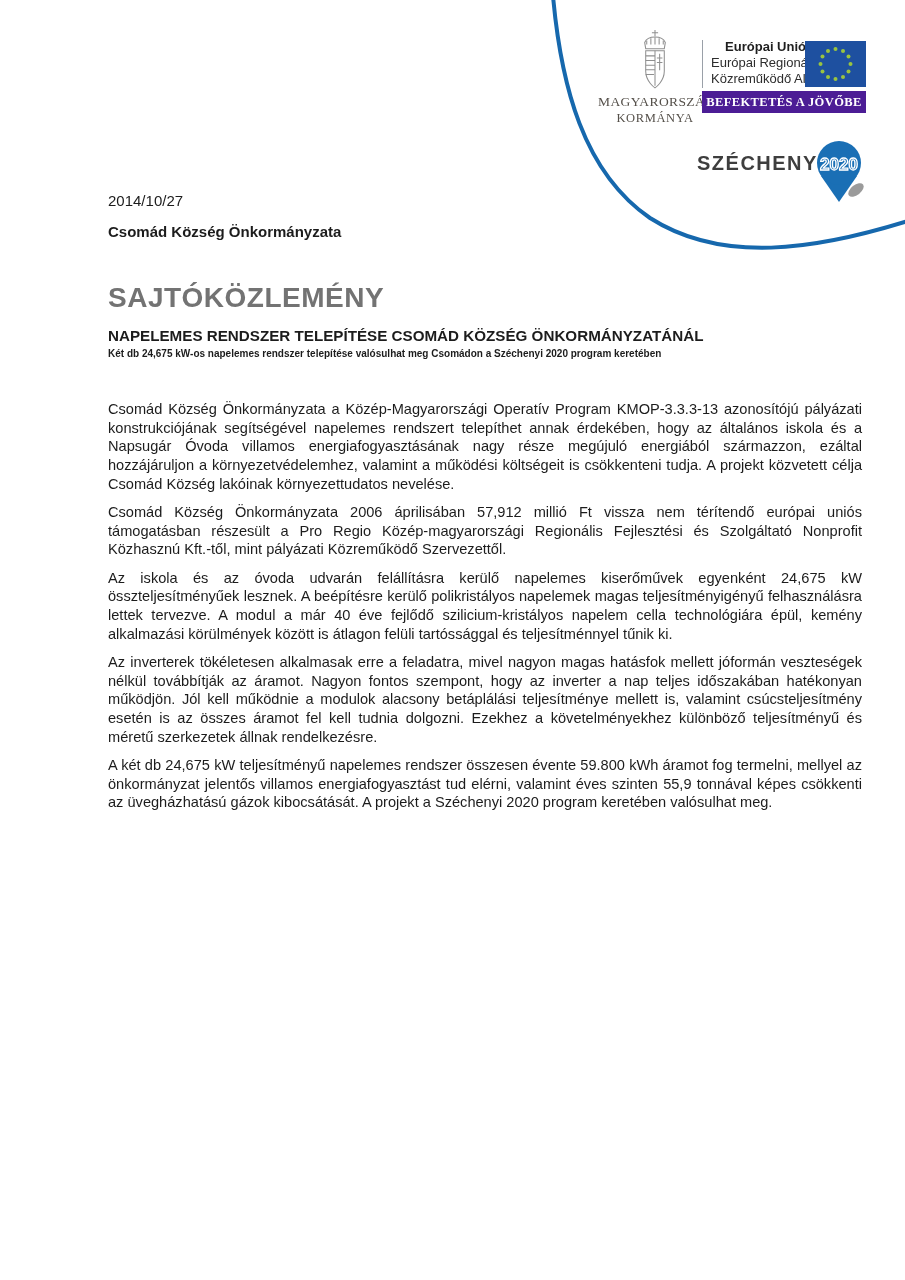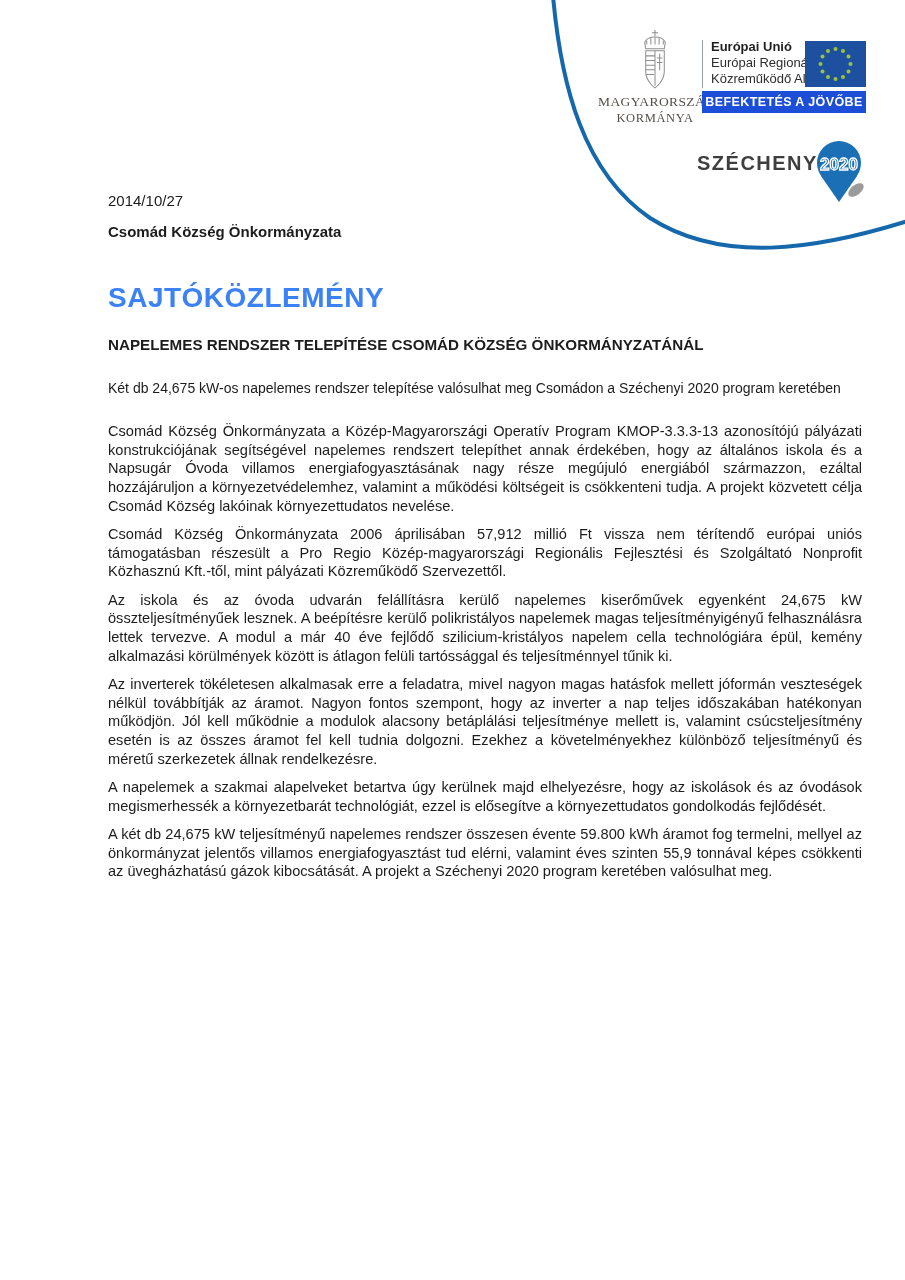--- a/index.html
+++ b/index.html
@@ -14,45 +14,45 @@
   
   .curve{position:absolute;top:0;left:0;pointer-events:none;}
 
   
   .gov-logo{position:absolute;left:598px;top:28px;width:114px;text-align:center;color:#55504a;}
   .gov-crest{display:block;margin:0 auto;}
   .gov-line1{font-family:"Liberation Serif", serif;font-size:13.5px;letter-spacing:0.4px;margin-top:2px;}
   .gov-line2{font-family:"Liberation Serif", serif;font-size:12.5px;letter-spacing:0.6px;margin-top:1px;}
 
   
-  .eu-block{position:absolute;left:702px;top:38px;width:188px;height:50px;}
+  .eu-block{position:absolute;left:702px;top:38px;width:188px;height:50px;text-align:center;}
   .eu-divider{position:absolute;left:0;top:2px;width:1px;height:48px;background:#9aa0a8;}
   .eu-text{position:absolute;left:9px;top:1px;font-size:13px;line-height:16px;color:#2d2d2d;}
   .eu-l1{font-weight:bold;color:#1f1f1f;}
   .eu-flag{position:absolute;left:103px;top:3px;}
 
   .banner{
     position:absolute;left:702px;top:91px;width:164px;height:22px;
-    background:#1d4ed8;color:#ffffff;font-weight:bold;font-size:12.5px;
-    letter-spacing:0.4px;text-align:center;line-height:23px;
+    background:#4c1d95;color:#ffffff;font-weight:bold;font-size:12.5px;
+    letter-spacing:0.4px;text-align:center;line-height:23px;font-family:Liberation Serif, serif;
   }
 
   
   .szechenyi{position:absolute;left:697px;top:152px;}
   .sz-word{font-size:20px;font-weight:bold;color:#3e3e3e;letter-spacing:1.5px;}
   .sz-pin{position:absolute;left:112px;top:-12px;}
 
   
   .content{padding:192px 43px 0 108px;}
   .date{font-size:15px;}
   .org{margin-top:14px;font-weight:bold;font-size:15px;}
-  .title{margin:42px 0 0 0;font-size:28px;font-weight:bold;color:#3b82f6;letter-spacing:0.5px;}
-  .subtitle{margin:22px 0 0 0;font-size:15.2px;font-weight:bold;}
-  .lead{margin:26px 0 0 0;font-size:14px;line-height:19px;font-weight:normal;text-align:justify;}
-  .body-text{margin-top:24px;}
+  .title{margin:42px 0 0 0;font-size:28px;font-weight:bold;color:#737373;letter-spacing:0.5px;}
+  .subtitle{margin:13px 0 0 0;font-size:15.2px;font-weight:bold;}
+  .lead{margin:0 0 0 0;font-size:10px;line-height:19px;font-weight:bold;text-align:justify;}
+  .body-text{margin-top:37px;}
   .body-text p{margin:9.5px 0;font-size:14.6px;line-height:18.7px;text-align:justify;}
 </style>
 </head>
 <body>
 
 <div class="page">
 
   <svg class="curve" width="905" height="280" viewBox="0 0 905 280">
     <path d="M 553,-4 C 561,85 583,172 650,218 C 722,264 815,250 908,221" fill="none" stroke="#1668ad" stroke-width="4"></path>
   </svg>
@@ -115,18 +115,17 @@
     <div class="date">2014/10/27</div>
     <div class="org">Csomád Község Önkormányzata</div>
     <h1 class="title">SAJTÓKÖZLEMÉNY</h1>
     <h2 class="subtitle">NAPELEMES RENDSZER TELEPÍTÉSE CSOMÁD KÖZSÉG ÖNKORMÁNYZATÁNÁL</h2>
     <p class="lead">Két db 24,675 kW-os napelemes rendszer telepítése valósulhat meg Csomádon a Széchenyi 2020 program keretében</p>
     <div class="body-text">
       <p>Csomád Község Önkormányzata a Közép-Magyarországi Operatív Program KMOP-3.3.3-13 azonosítójú pályázati konstrukciójának segítségével napelemes rendszert telepíthet annak érdekében, hogy az általános iskola és a Napsugár Óvoda villamos energiafogyasztásának nagy része megújuló energiából származzon, ezáltal hozzájáruljon a környezetvédelemhez, valamint a működési költségeit is csökkenteni tudja. A projekt közvetett célja Csomád Község lakóinak környezettudatos nevelése.</p>
       <p>Csomád Község Önkormányzata 2006 áprilisában 57,912 millió Ft vissza nem térítendő európai uniós támogatásban részesült a Pro Regio Közép-magyarországi Regionális Fejlesztési és Szolgáltató Nonprofit Közhasznú Kft.-től, mint pályázati Közreműködő Szervezettől.</p>
       <p>Az iskola és az óvoda udvarán felállításra kerülő napelemes kiserőművek egyenként 24,675 kW összteljesítményűek lesznek. A beépítésre kerülő polikristályos napelemek magas teljesítményigényű felhasználásra lettek tervezve. A modul a már 40 éve fejlődő szilicium-kristályos napelem cella technológiára épül, kemény alkalmazási körülmények között is átlagon felüli tartóssággal és teljesítménnyel tűnik ki.</p>
       <p>Az inverterek tökéletesen alkalmasak erre a feladatra, mivel nagyon magas hatásfok mellett jóformán veszteségek nélkül továbbítják az áramot. Nagyon fontos szempont, hogy az inverter a nap teljes időszakában hatékonyan működjön. Jól kell működnie a modulok alacsony betáplálási teljesítménye mellett is, valamint csúcsteljesítmény esetén is az összes áramot fel kell tudnia dolgozni. Ezekhez a követelményekhez különböző teljesítményű és méretű szerkezetek állnak rendelkezésre.</p>
-      <p>A napelemek a szakmai alapelveket betartva úgy kerülnek majd elhelyezésre, hogy az iskolások és az óvodások megismerhessék a környezetbarát technológiát, ezzel is elősegítve a környezettudatos gondolkodás fejlődését.</p>
       <p>A két db 24,675 kW teljesítményű napelemes rendszer összesen évente 59.800 kWh áramot fog termelni, mellyel az önkormányzat jelentős villamos energiafogyasztást tud elérni, valamint éves szinten 55,9 tonnával képes csökkenti az üvegházhatású gázok kibocsátását. A projekt a Széchenyi 2020 program keretében valósulhat meg.</p>
     </div>
   </div>
 
 </div>
 
 </body></html>

